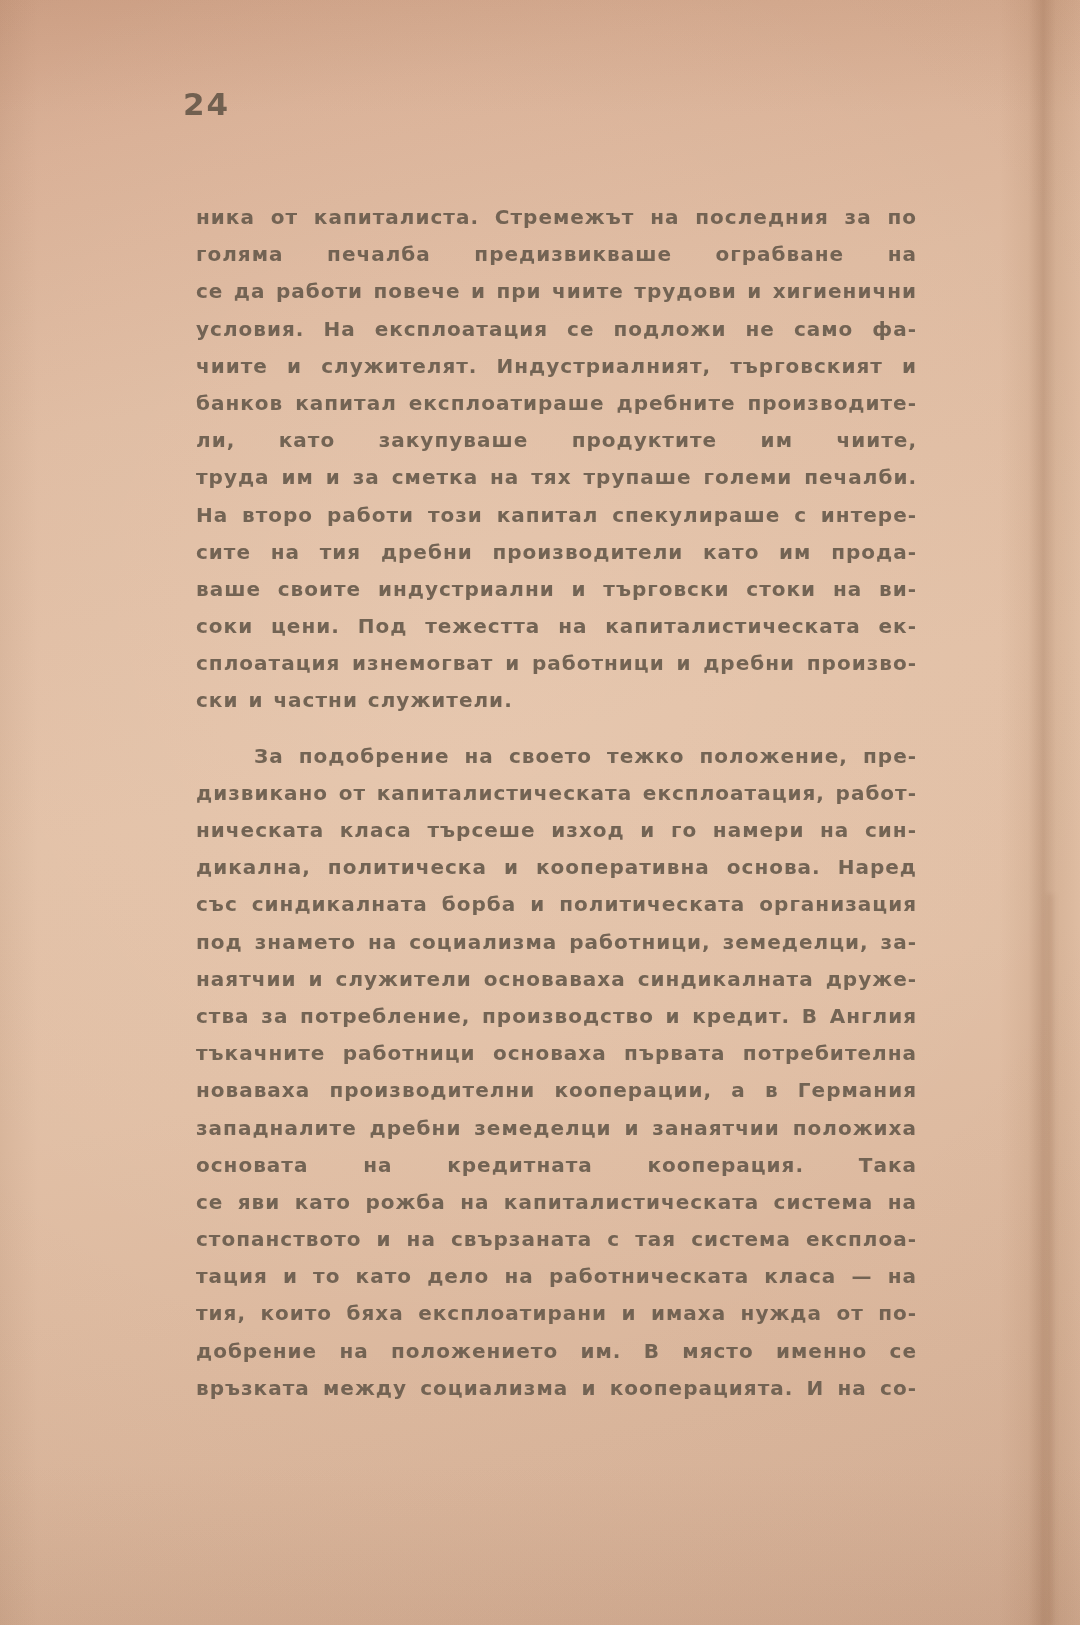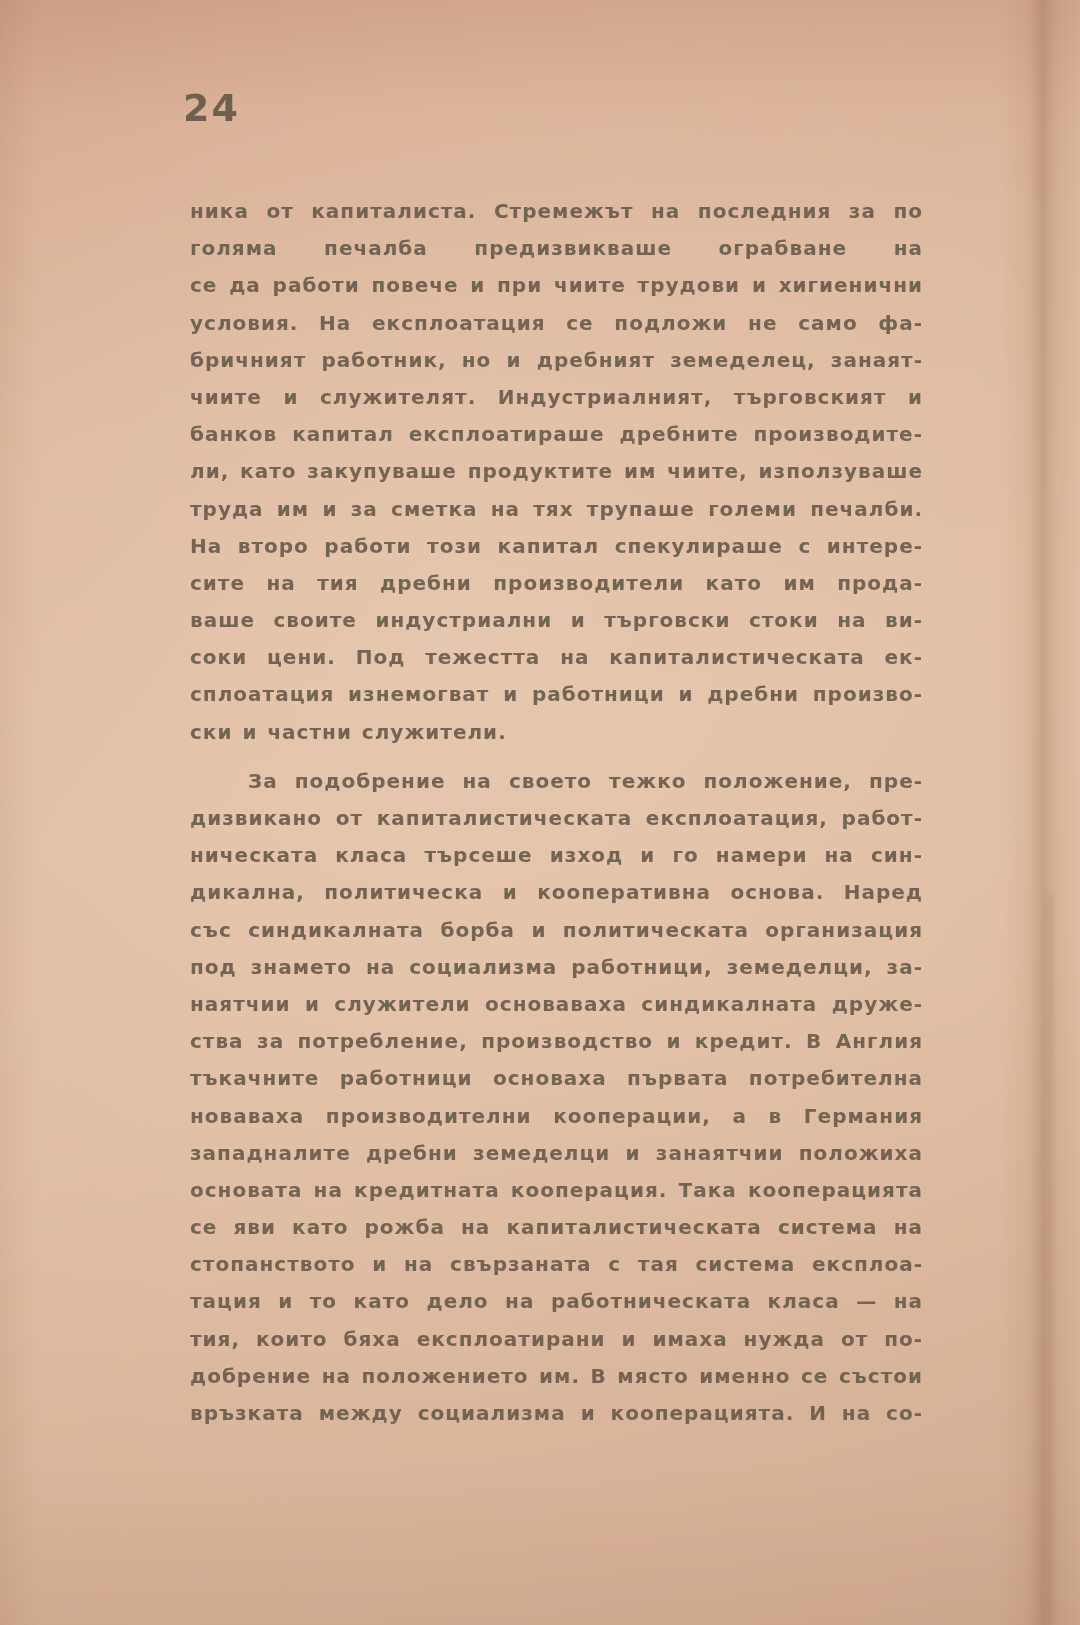--- a/index.html
+++ b/index.html
@@ -61,39 +61,39 @@
       rgba(0,0,0,0) 0%,
       rgba(122, 76, 44, 0.12) 45%,
       rgba(122, 76, 44, 0.02) 70%,
       rgba(0,0,0,0) 100%);
     filter: blur(2px);
   }
   .page-number {
     position: absolute;
     left: 183px;
     top: 86px;
-    font-size: 38px;
+    font-size: 31px;
     font-weight: bold;
     letter-spacing: 2px;
     color: rgba(104, 89, 74, 0.92);
     filter: blur(0.5px);
   }
   .text-block {
     position: absolute;
     left: 178px;
     top: 181px;
     width: 757px;
     font-size: 20px;
     font-weight: bold;
     color: rgba(106, 92, 78, 0.93);
     letter-spacing: 1px;
     word-spacing: 2px;
     filter: blur(0.55px);
   }
-  .paragraph { margin: 12px; padding: 0; }
+  .paragraph { margin: 18px; padding: 0; }
   .line {
     height: 37.2px;
     line-height: 37.2px;
     overflow: hidden;
     text-align: justify;
     text-align-last: justify;
   }
   .line.no-justify {
     text-align-last: left;
   }
@@ -105,21 +105,20 @@
 <body>
 
 <div class="page">
   <div class="page-number">24</div>
   <div class="text-block" id="text-block">
       <div class="paragraph">
         <div class="line">ника от капиталиста. Стремежът на последния за по</div>
         <div class="line">голяма печалба предизвикваше ограбване на работника,</div>
         <div class="line">се да работи повече и при чиите трудови и хигиенични</div>
         <div class="line">условия. На експлоатация се подложи не само фа-</div>
-        <div class="line">бричният работник, но и дребният земеделец, занаят-</div>
         <div class="line">чиите и служителят. Индустриалният, търговският и</div>
         <div class="line">банков капитал експлоатираше дребните производите-</div>
         <div class="line">ли, като закупуваше продуктите им чиите, използуваше</div>
         <div class="line">труда им и за сметка на тях трупаше големи печалби.</div>
         <div class="line">На второ работи този капитал спекулираше с интере-</div>
         <div class="line">сите на тия дребни производители като им прода-</div>
         <div class="line">ваше своите индустриални и търговски стоки на ви-</div>
         <div class="line">соки цени. Под тежестта на капиталистическата ек-</div>
         <div class="line">сплоатация изнемогват и работници и дребни произво-</div>
         <div class="line no-justify">ски и частни служители.</div>

